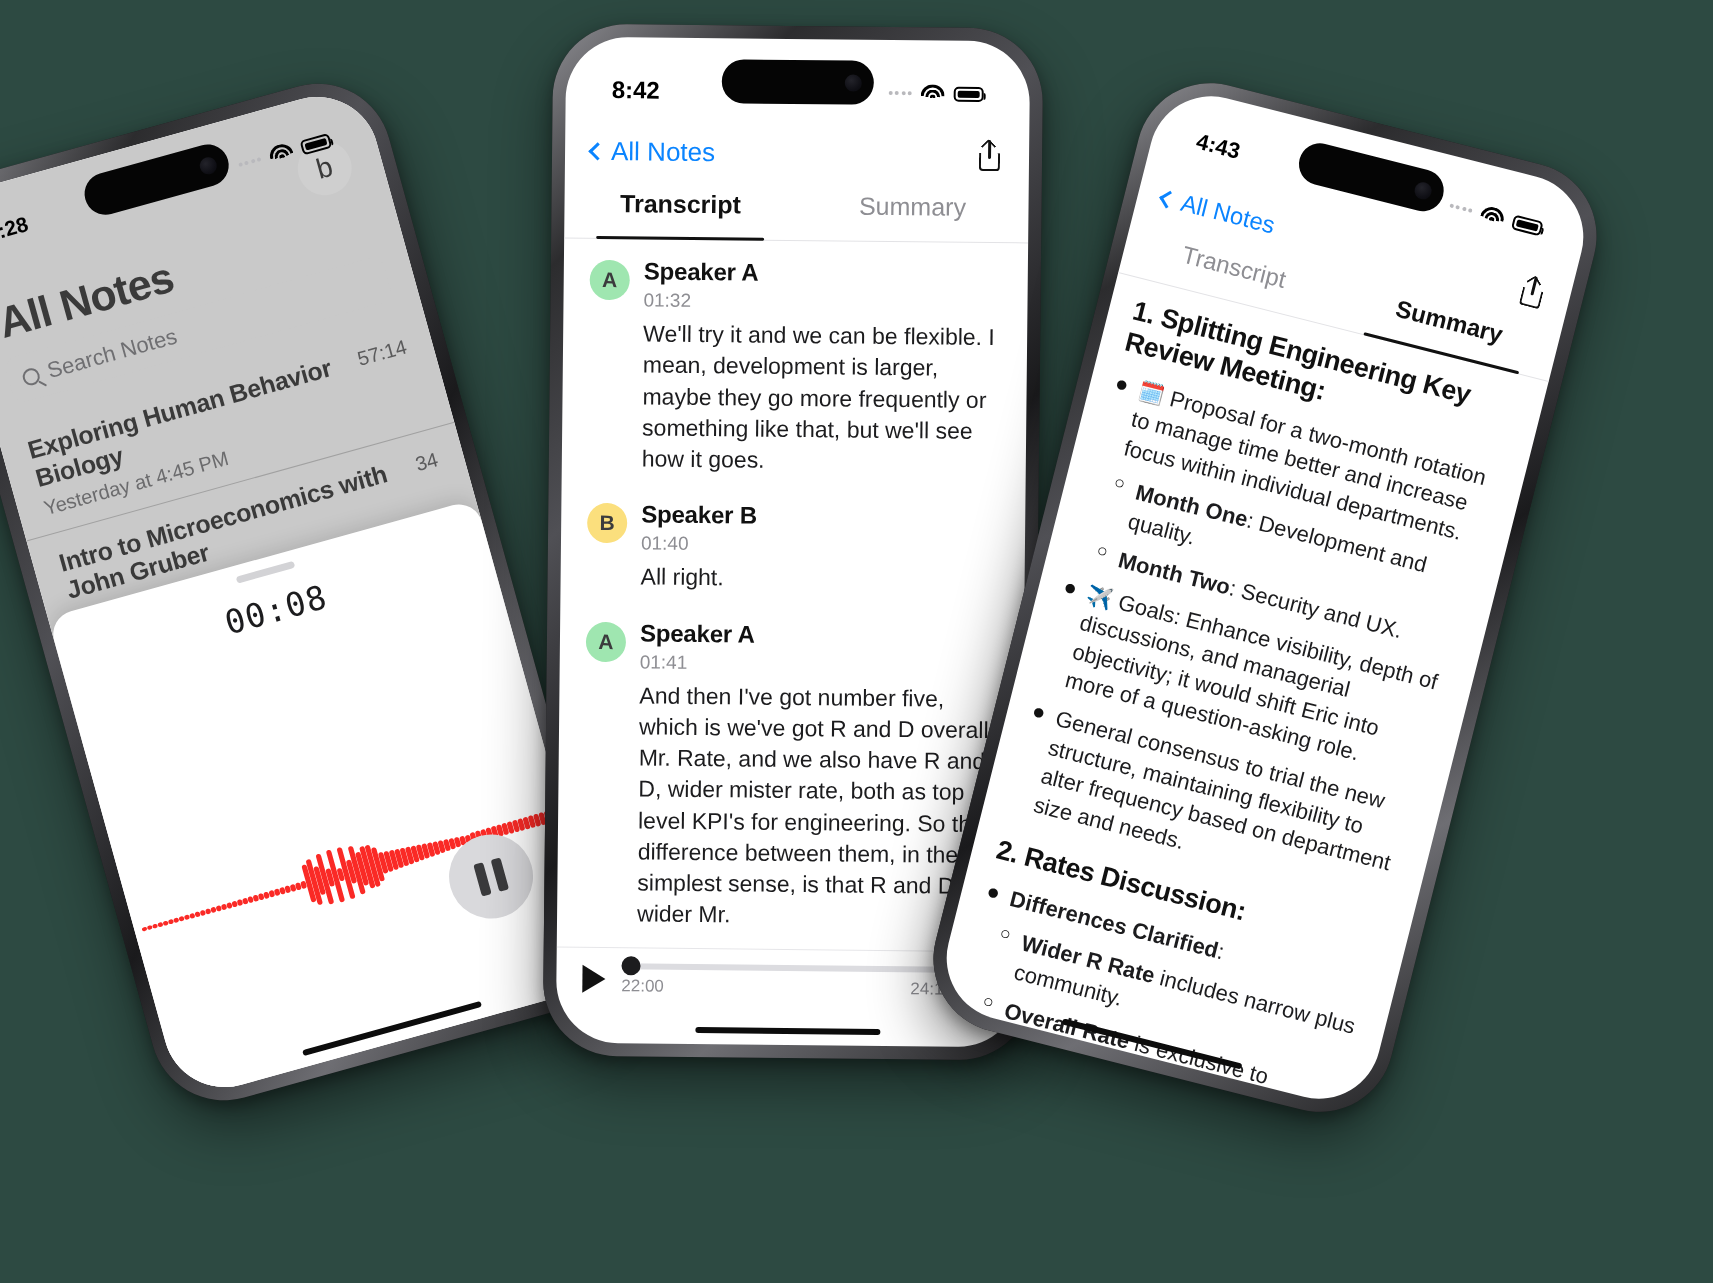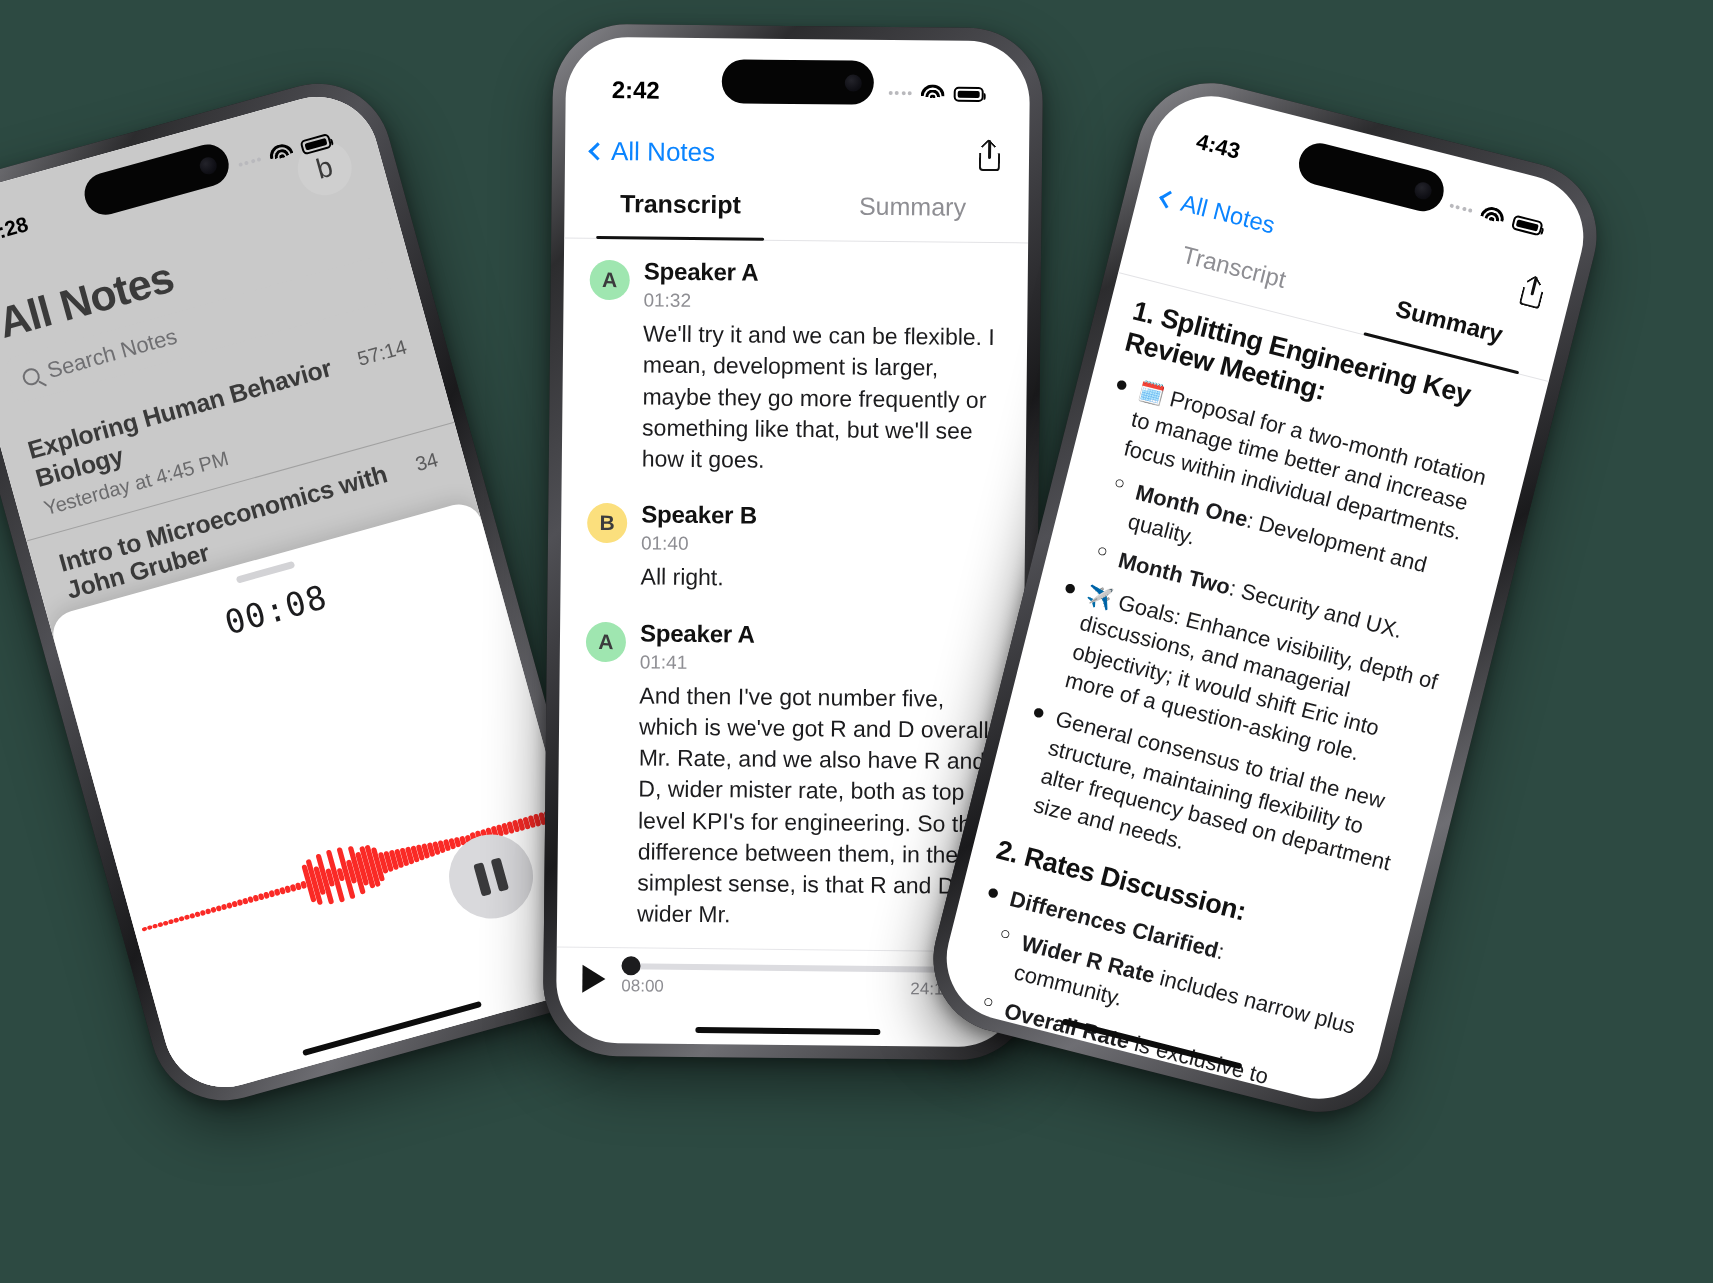--- a/index.html
+++ b/index.html
@@ -405,21 +405,21 @@
   </div>
 
   <div class="phone" id="phone-center">
     <div class="screen">
 
       <div class="island">
           <span class="cam"></span>
         </div>
 
       <div class="statusbar">
-        <div>2:42</div>
+        <div>8:42</div>
         <div class="sb-right">
           <div class="cellular">
               <i></i>
               <i></i>
               <i></i>
               <i></i>
             </div>
           <div class="wifi">
               <b></b>
               <u></u>
@@ -485,21 +485,21 @@
         </div>
 
       </div>
 
       <div class="player">
         <div class="play-tri"></div>
         <div class="track">
           <div class="track-line"></div>
           <div class="track-knob"></div>
           <div class="track-times">
-            <span>08:00</span>
+            <span>22:00</span>
             <span>24:10</span>
           </div>
         </div>
         <div class="speed">1x</div>
       </div>
 
       <div class="homebar"></div>
     </div>
   </div>
 

